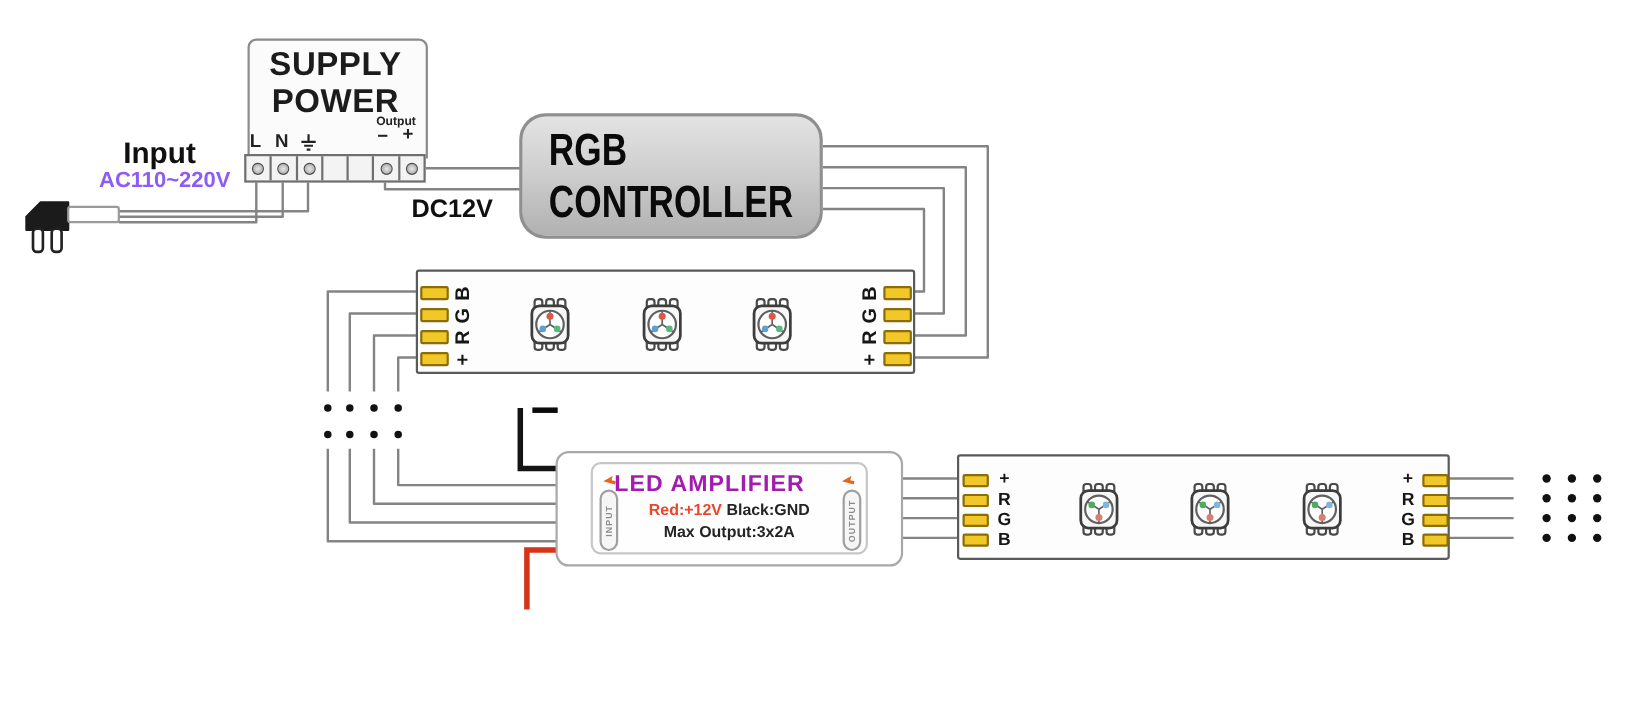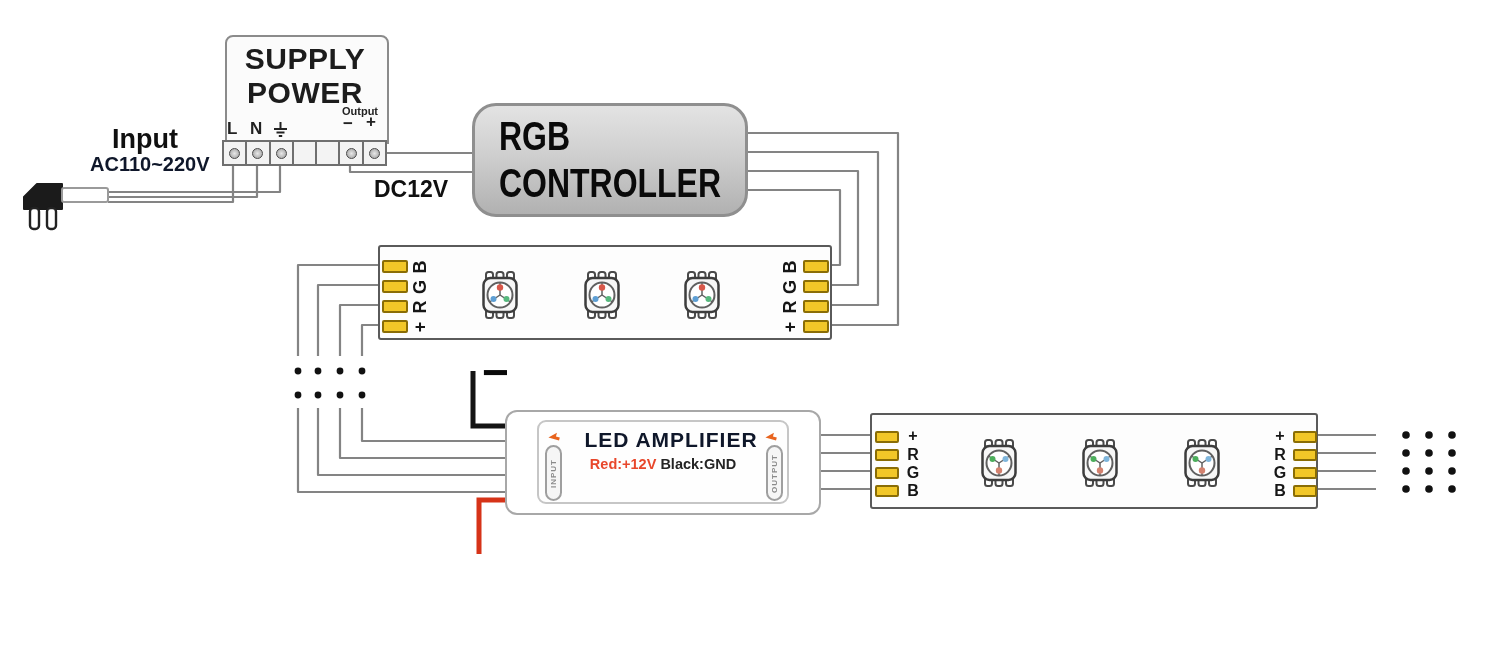--- a/index.html
+++ b/index.html
@@ -1,18 +1,18 @@
 <!DOCTYPE html>
 <html><head>
 <meta charset="utf-8">
 <style>
   html,body{margin:0;padding:0;background:#ffffff;font-family:"Liberation Sans",sans-serif;}
   #canvas{position:relative;width:1500px;height:653px;background:#ffffff;overflow:hidden;}
   .abs{position:absolute;}
-  .lbl{color:#0f172a;white-space:nowrap;}
+  .lbl{color:#8b5cf6;white-space:nowrap;}
 
   
   .psu-box{left:225px;top:35px;width:160px;height:105px;background:#fbfbfb;border:2px solid #8b8b8b;border-radius:8px 8px 0 0;}
   .psu-title{left:225px;top:42px;width:160px;text-align:center;font-size:30px;font-weight:bold;line-height:34px;letter-spacing:.5px;color:#1c1c1c;}
   .psu-output{left:336px;top:105px;width:48px;text-align:center;font-size:11px;font-weight:bold;color:#222;}
   .psu-sign{font-size:17px;font-weight:bold;color:#222;}
   .psu-lnl{font-size:17px;font-weight:bold;color:#222;}
   .tstrip{left:222px;top:140px;width:165px;height:26px;background:#f3f3f3;border:2px solid #6f6f6f;display:flex;box-sizing:border-box;}
   .tcell{flex:1;border-right:2px solid #6f6f6f;position:relative;}
   .tcell:last-child{border-right:none;}
@@ -28,21 +28,21 @@
   .strip{background:#fdfdfd;border:2.5px solid #5a5a5a;border-radius:3px;box-sizing:border-box;}
   .pad{position:absolute;width:26px;height:13px;background:#f2c728;border:2px solid #8a6d05;border-radius:2px;box-sizing:border-box;}
   .padlabel-rot{position:absolute;width:22px;height:22px;display:flex;align-items:center;justify-content:center;
       font-size:18px;font-weight:bold;color:#161616;transform:rotate(-90deg);}
   .padlabel{position:absolute;width:20px;text-align:center;font-size:16px;font-weight:bold;color:#161616;}
   .chip{position:absolute;}
 
   
   .amp-outer{left:505px;top:410px;width:316px;height:105px;background:#ffffff;border:2px solid #a8a8a8;border-radius:12px;box-sizing:border-box;}
   .amp-inner{left:537px;top:420px;width:252px;height:84px;background:#fefefe;border:2px solid #c6c6c6;border-radius:9px;box-sizing:border-box;}
-  .amp-title{left:563px;top:428px;width:216px;text-align:center;font-size:21px;font-weight:bold;letter-spacing:1px;color:#0f172a;}
+  .amp-title{left:537px;top:428px;width:216px;text-align:center;font-size:21px;font-weight:bold;letter-spacing:1px;color:#a21caf;}
   .amp-spec{left:537px;top:456px;width:252px;text-align:center;font-size:14.5px;font-weight:bold;}
   .amp-spec .red{color:#e8472b;}
   .amp-spec .blk{color:#242424;}
   .amp-max{left:537px;top:476px;width:252px;text-align:center;font-size:14.5px;font-weight:bold;color:#242424;}
   .port-pill{position:absolute;width:17px;height:56px;border:2px solid #9f9f9f;border-radius:9px;background:#f6f6f6;box-sizing:border-box;
       display:flex;align-items:center;justify-content:center;overflow:hidden;}
   .port-text{font-size:8px;font-weight:bold;color:#8b8b8b;letter-spacing:1px;transform:rotate(-90deg);white-space:nowrap;}
 
   .big-label{font-weight:bold;color:#101010;}
 </style>
@@ -256,20 +256,21 @@
   <div class="abs lbl" style="left:482px;top:345px;font-size:46px;font-weight:900;color:#0a0a0a;">−</div>
 
   <div class="abs amp-outer"></div>
   <div class="abs amp-inner"></div>
   <div class="abs amp-title">LED AMPLIFIER</div>
   <div class="abs amp-spec">
     <span class="red">Red:+12V</span>
     <span> </span>
     <span class="blk">Black:GND</span>
   </div>
+  <div class="abs amp-max">Max Output:3x2A</div>
   <div class="port-pill" style="left:545px;top:445px;">
     <span class="port-text">INPUT</span>
   </div>
   <div class="port-pill" style="left:766px;top:445px;">
     <span class="port-text">OUTPUT</span>
   </div>
   <svg class="abs" style="left:548px;top:430px;" width="13" height="13" viewBox="0 0 13 13">
     <polygon points="1,9 8,2 8,6 12,6 12,9" fill="#e8641e" transform="rotate(15 6 6)"></polygon>
   </svg>
   <svg class="abs" style="left:765px;top:430px;" width="13" height="13" viewBox="0 0 13 13">

